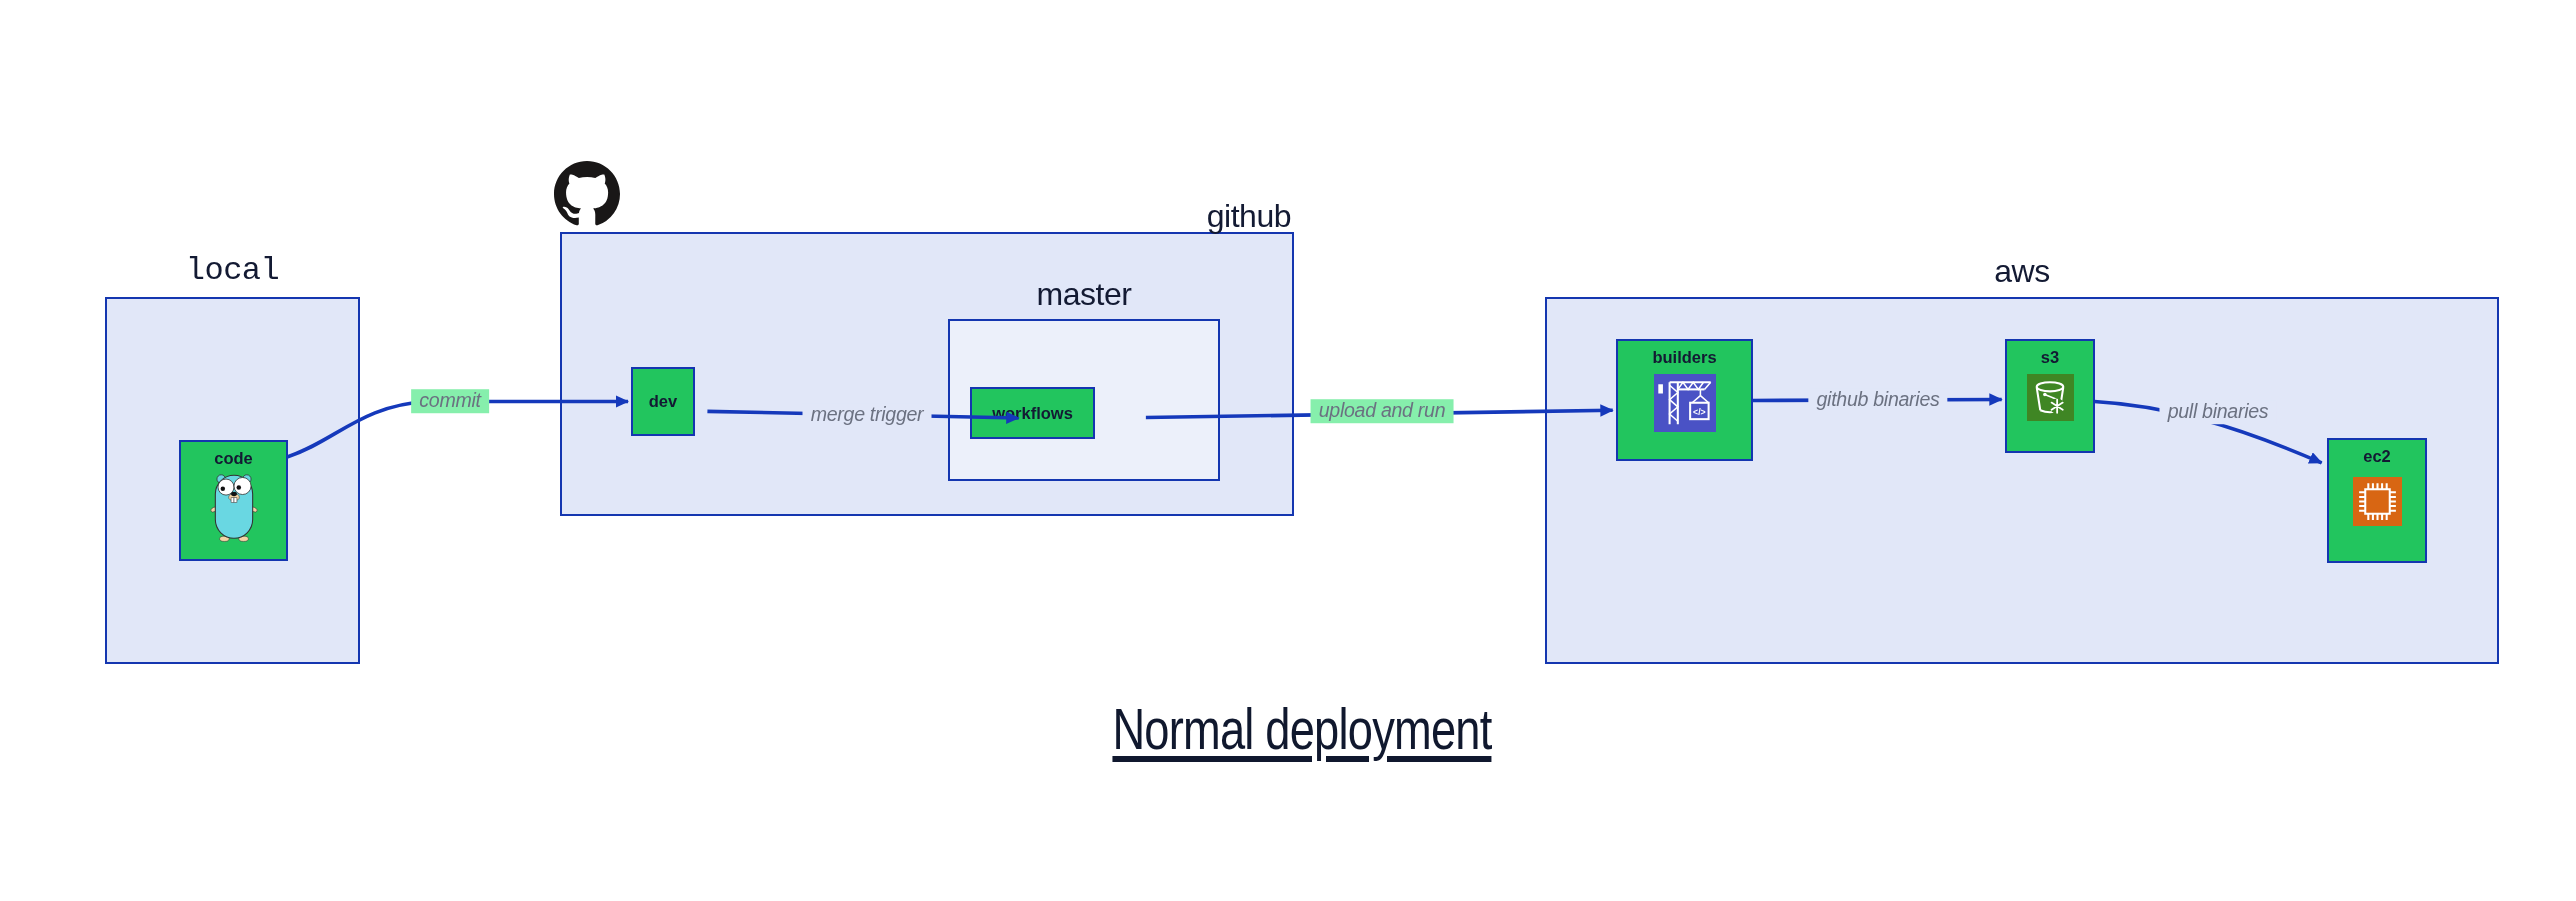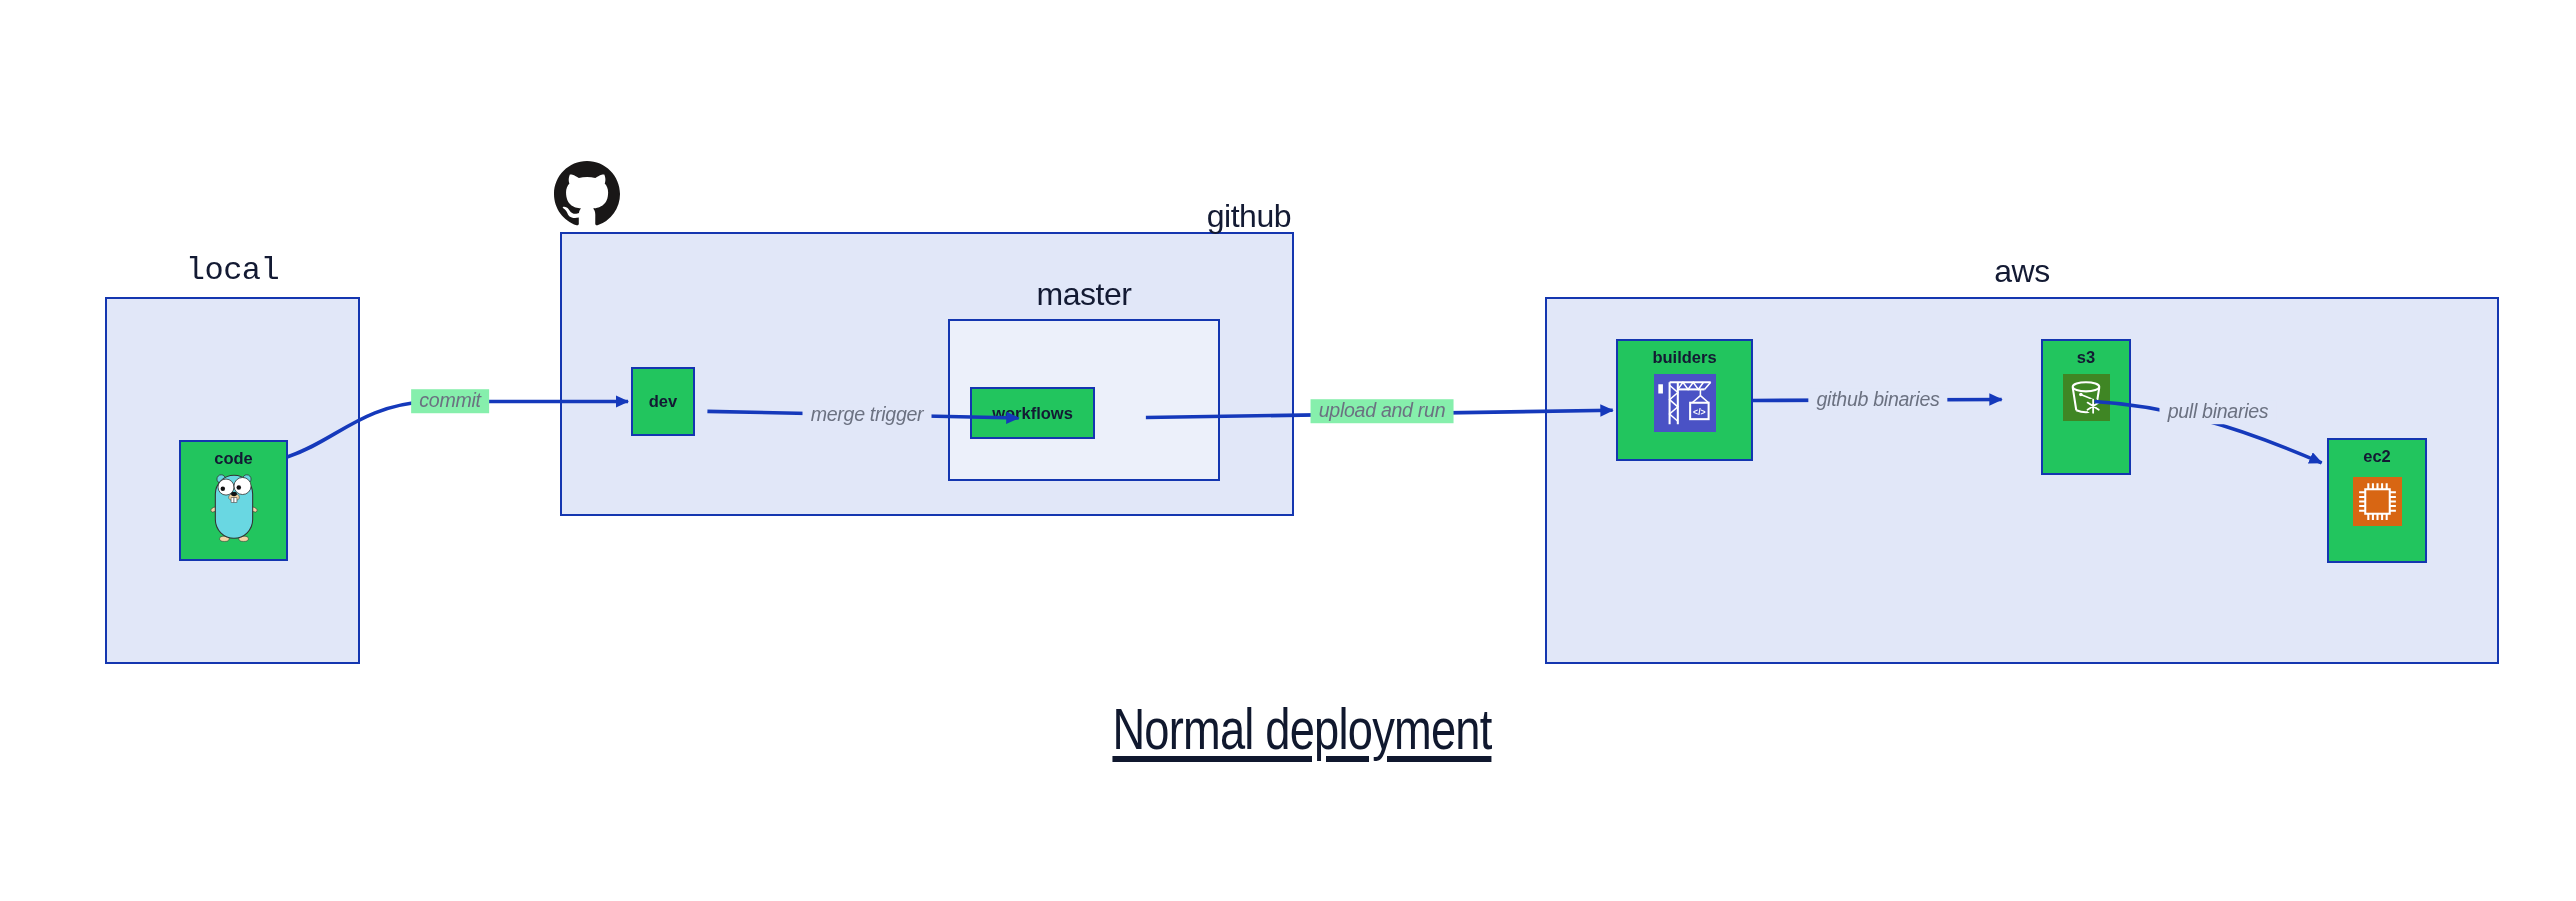--- a/index.html
+++ b/index.html
@@ -28,21 +28,21 @@
   .box.leaf.center { justify-content: center; }
 
   #box-local    { left: 105px;  top: 297px; width: 255px;  height: 367px; }
   #box-github   { left: 560px; top: 232px; width: 734px; height: 284px; }
   #box-master   { left: 948px; top: 319px; width: 272px;  height: 162px; }
   #box-aws      { left: 1545px; top: 297px; width: 954px; height: 367px; }
   #box-code     { left: 179px;  top: 440px; width: 109px;  height: 121px; }
   #box-dev      { left: 631px; top: 367px; width: 64px;  height: 69px; }
   #box-workflows{ left: 970px; top: 387px; width: 125px;  height: 52px; }
   #box-builders { left: 1616px; top: 339px; width: 137px;  height: 122px; }
-  #box-s3       { left: 2005px; top: 339px; width: 90px;  height: 136px; margin-left: 36px; }
+  #box-s3       { left: 2005px; top: 339px; width: 90px;  height: 114px; }
   #box-ec2      { left: 2327px; top: 438px; width: 100px;  height: 125px; }
 
   
   .group-label {
     position: absolute;
     color: #131a33;
     font-size: 32px;
     letter-spacing: -0.5px;
     line-height: 1;
     z-index: 1;

